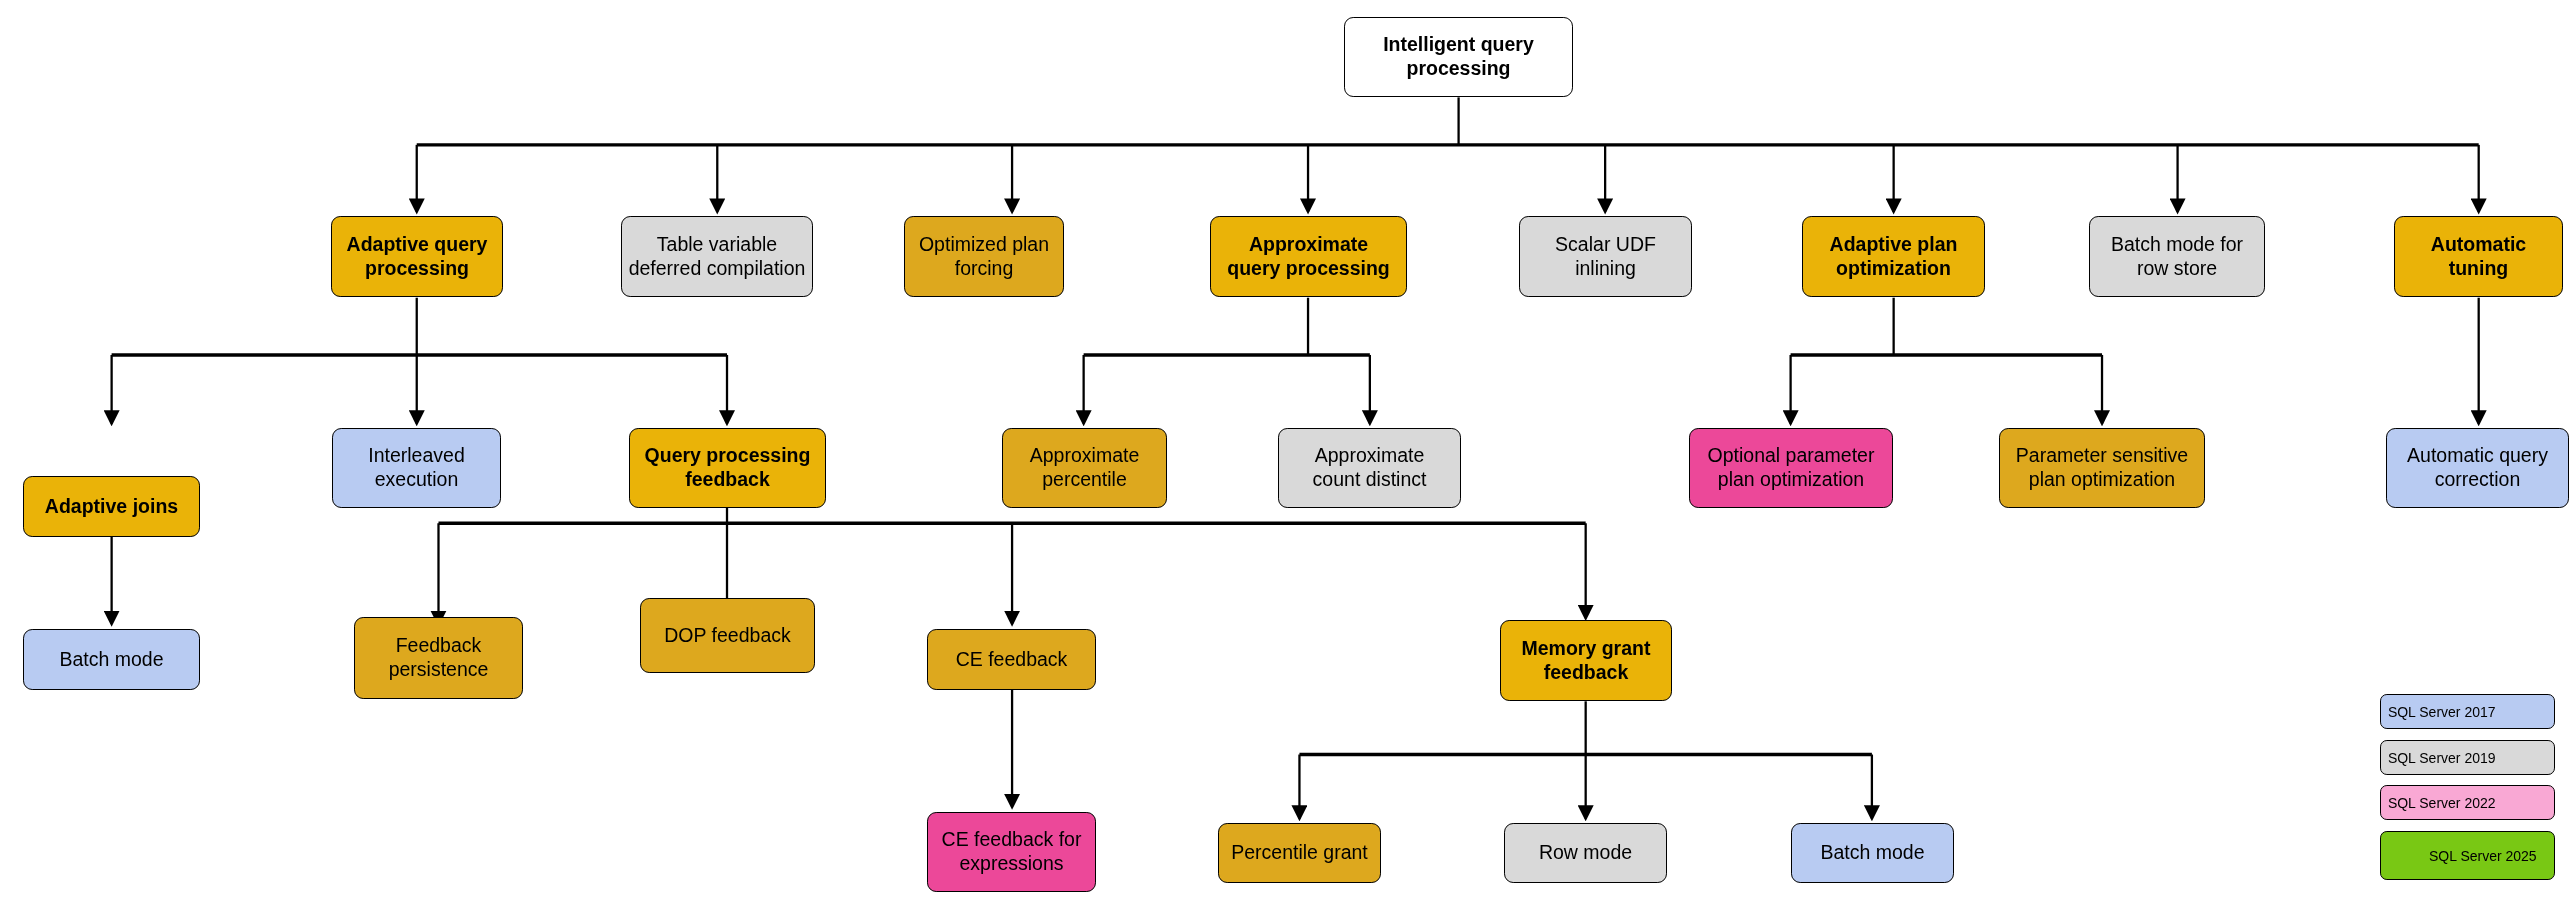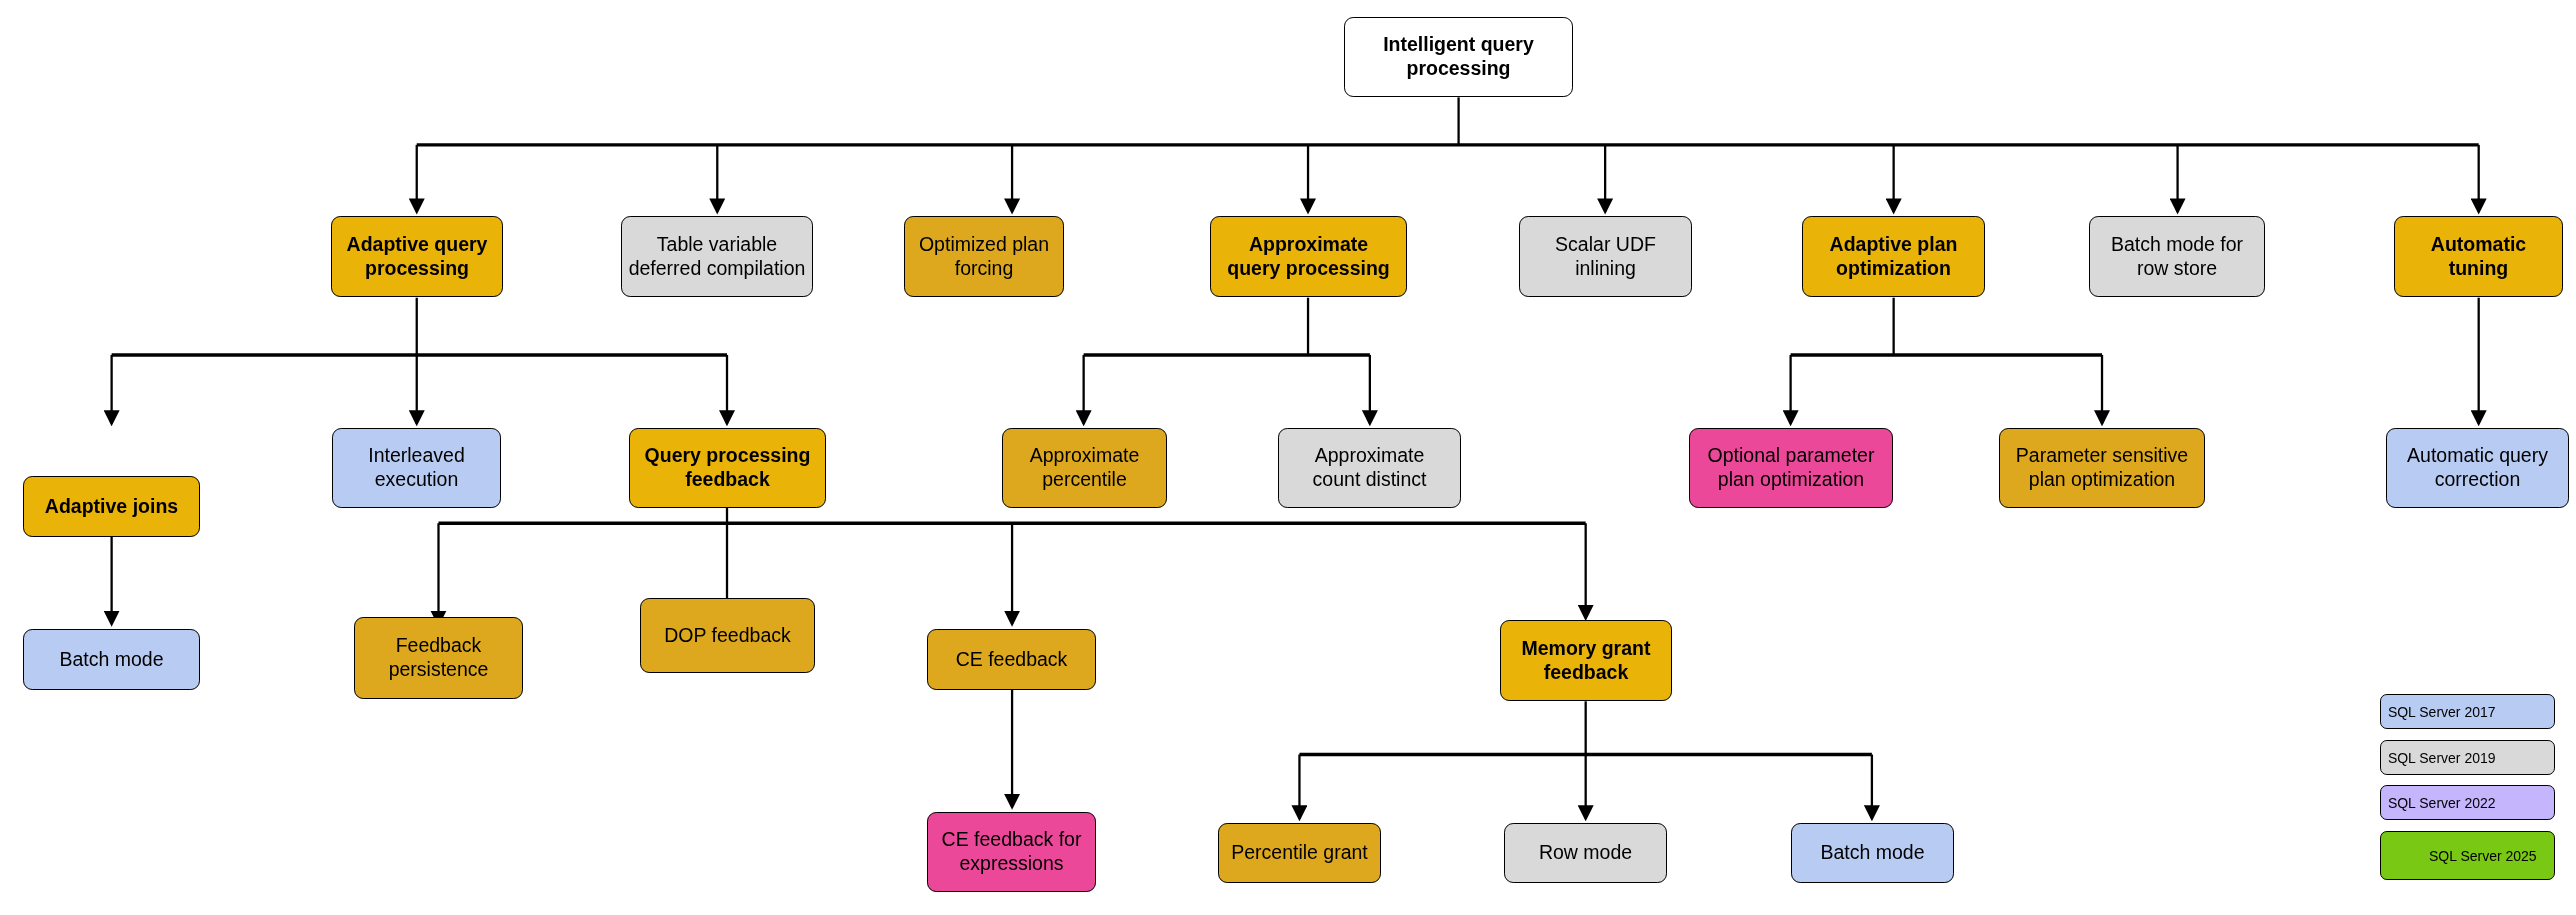--- a/index.html
+++ b/index.html
@@ -56,21 +56,21 @@
     display: flex;
     align-items: center;
     justify-content: flex-start;
     padding-left: 6.9px;
     font-size: 14px;
     color: #000000;
     white-space: nowrap;
   }
   .legend-item.v2017 { background:#b8cbf2; }
   .legend-item.v2019 { background:#d9d9d9; }
-  .legend-item.v2022 { background:#c4b5fd; }
+  .legend-item.v2022 { background:#f9a8d4; }
   .legend-item.v2025 { background:#79c814; }
 </style>
 </head>
 <body>
 
 <div id="diagram-root">
 
   <svg class="wires" viewBox="0 0 4500 1600" xmlns="http://www.w3.org/2000/svg">
     <defs>
       <marker id="arrow" viewBox="0 0 12 12" refX="10" refY="6" markerWidth="7" markerHeight="7" orient="auto-start-reverse">

